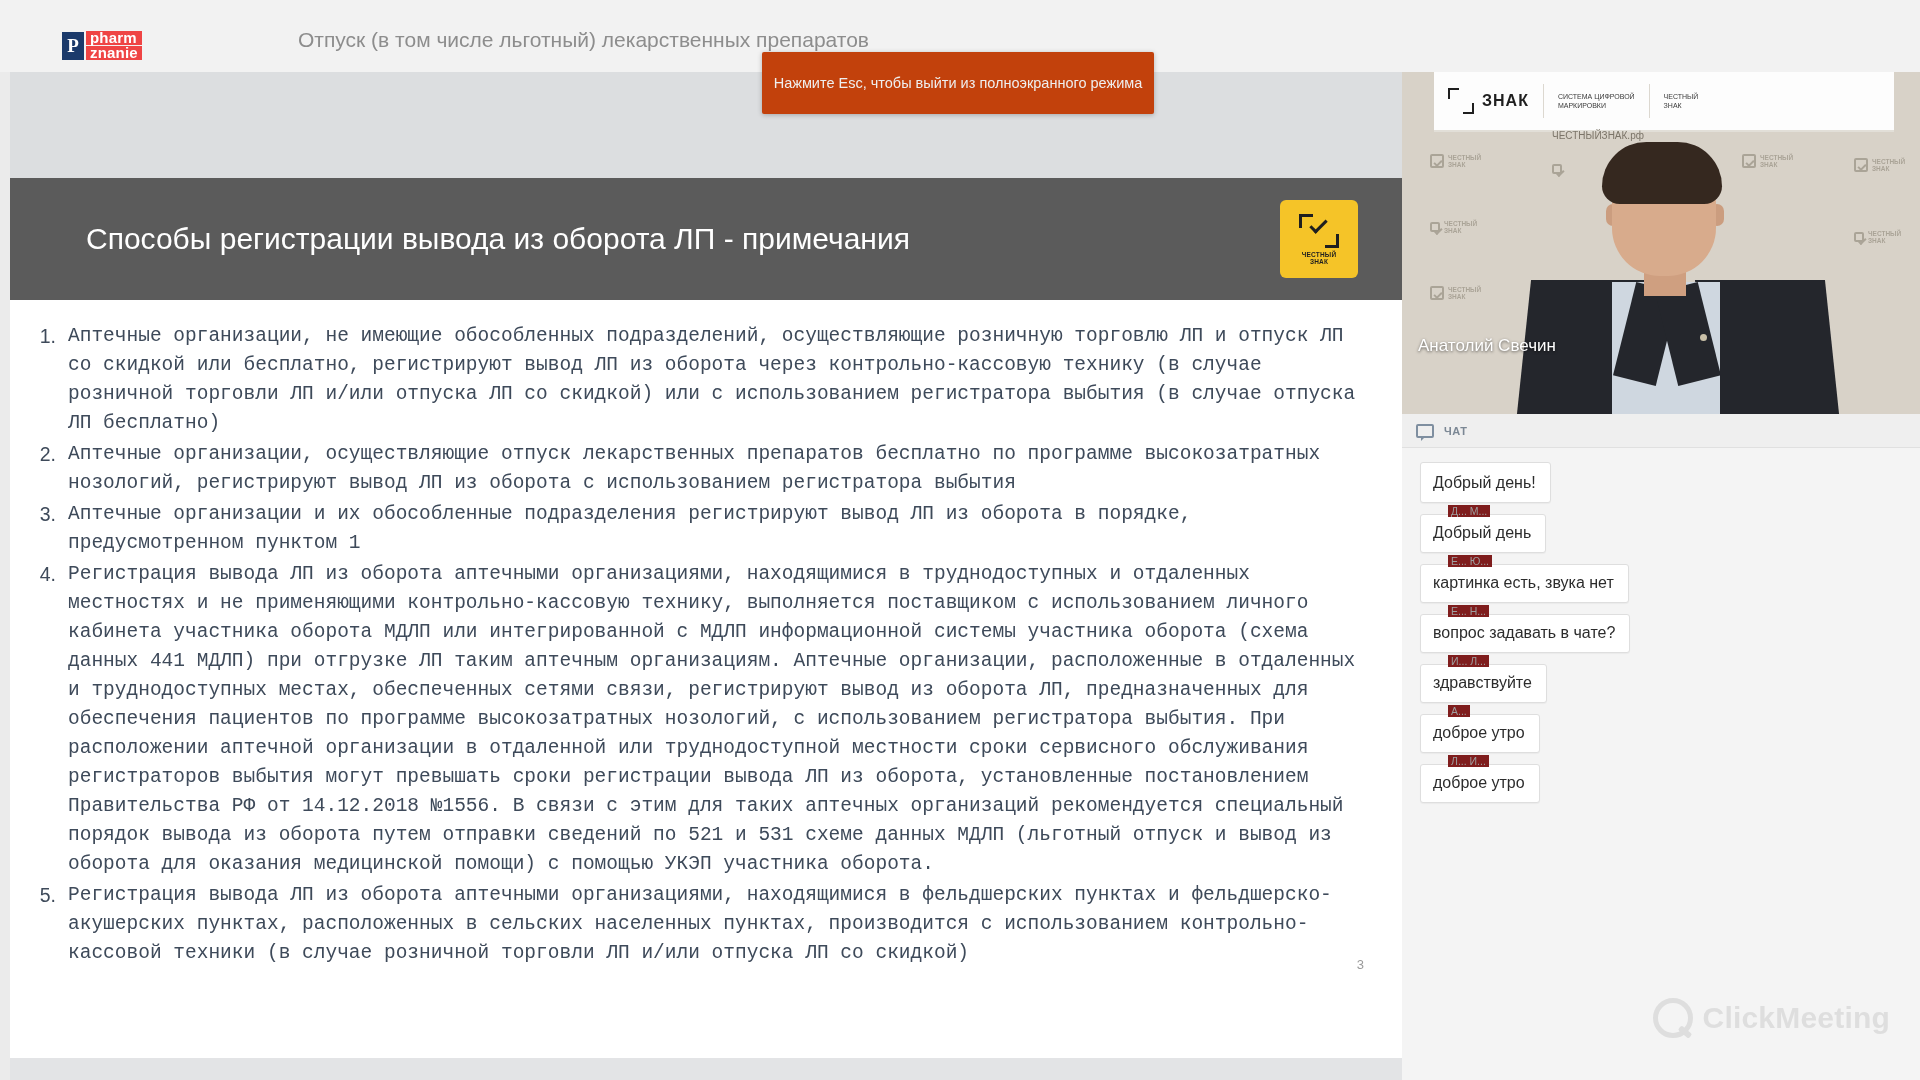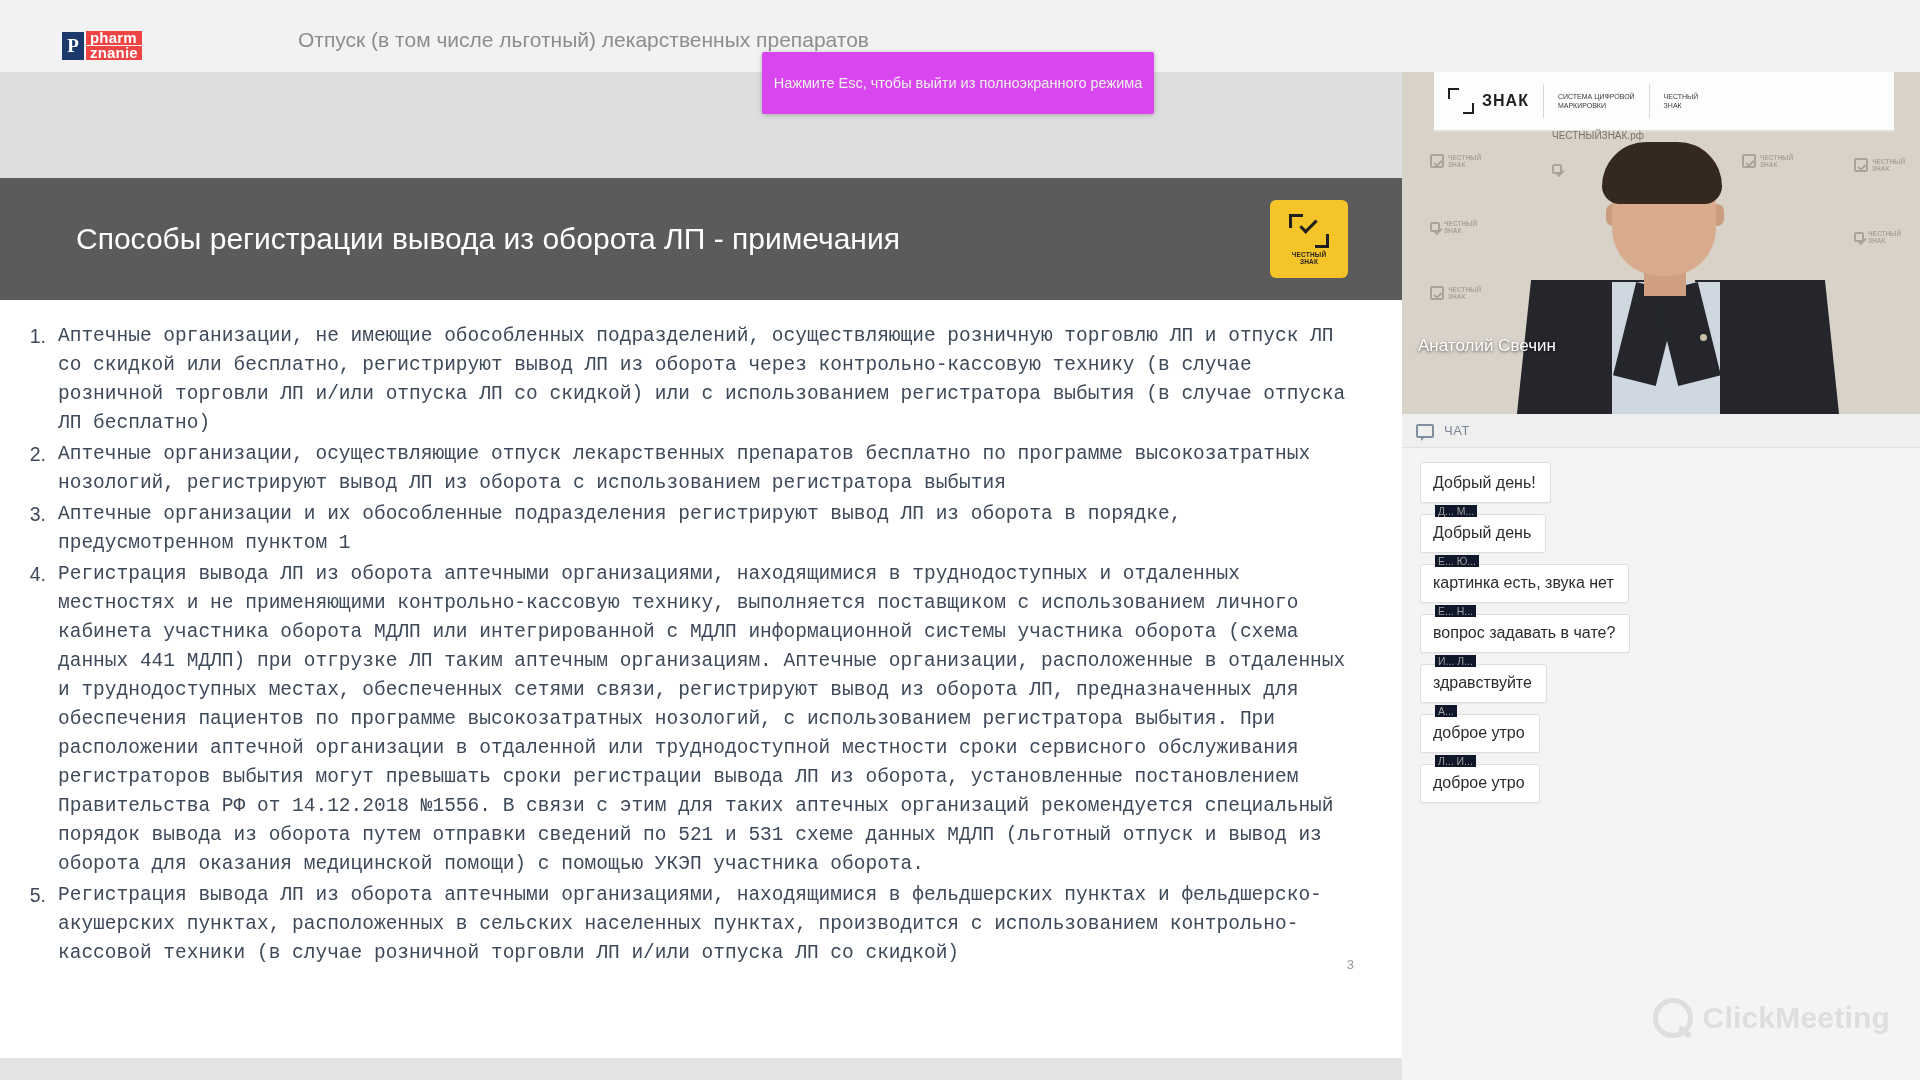--- a/index.html
+++ b/index.html
@@ -33,30 +33,30 @@
     letter-spacing: 0.2px; padding: 0 4px; line-height: 14px; margin-bottom: 1px;
   }
   .webinar-title {
     position: absolute; left: 298px; top: 28px;
     font-size: 21px; color: #8d8d8d; white-space: nowrap;
   }
 
   
   .esc-toast {
     position: absolute; left: 762px; top: 52px; width: 392px; height: 62px;
-    background: #d946ef; color: #efefef;
+    background: #c2410c; color: #efefef;
     display: flex; align-items: center; justify-content: center;
     font-size: 14.5px; border-radius: 2px;
     box-shadow: 0 1px 5px rgba(0,0,0,.25);
     z-index: 50;
   }
 
   
   .stage {
-    position: absolute; left: 0; top: 72px; width: 1402px; height: 1008px;
+    position: absolute; left: 10px; top: 72px; width: 1402px; height: 1008px;
     background: #dcdee0;
   }
   .slide {
     position: absolute; left: 0; top: 106px; width: 1402px; height: 880px;
     background: #ffffff;
   }
   .slide-header {
     position: relative; height: 122px; background: #5b5b5b;
     display: flex; align-items: center;
   }
@@ -214,34 +214,34 @@
     display: flex; align-items: center; padding-left: 14px;
   }
   .chat-head .chaticon {
     width: 18px; height: 14px; border: 2px solid #7f8fa0; border-radius: 2px;
     margin-right: 10px; position: relative;
   }
   .chat-head .chaticon::after {
     content: ""; position: absolute; left: 3px; bottom: -5px;
     border-top: 5px solid #7f8fa0; border-right: 5px solid transparent;
   }
-  .chat-head .label { font-size: 13px; color: #7b8794; font-weight: normal; letter-spacing: .6px; }
+  .chat-head .label { font-size: 11px; color: #7b8794; font-weight: bold; letter-spacing: .6px; }
   .chat-body {
     position: relative; height: 638px; background: #f4f4f4; padding: 14px 0 0 18px;
     overflow: hidden;
   }
   .msg { position: relative; margin-bottom: 11px; width: max-content; max-width: 320px; }
   .msg .bubble {
     background: #ffffff; border: 1px solid #dedede; border-radius: 3px;
     padding: 9px 14px 10px 12px; font-size: 16px; color: #2c2c2c;
     box-shadow: 0 1px 1px rgba(0,0,0,.04);
   }
   .msg .who {
-    position: absolute; left: 15px; top: -9px; font-size: 10.5px; color: #9e9e9e;
-    background: #0f172a; padding: 0 3px; white-space: nowrap;
+    position: absolute; left: 28px; top: -9px; font-size: 10.5px; color: #9e9e9e;
+    background: #7f1d1d; padding: 0 3px; white-space: nowrap;
   }
   .msg.first .bubble { padding-top: 11px; }
   .clickmeeting {
     position: absolute; right: 30px; bottom: 48px;
     display: flex; align-items: center; gap: 10px; opacity: .5;
   }
   .cm-logo {
     width: 40px; height: 40px; border-radius: 50%; border: 5px solid #c9c9c9;
     position: relative;
   }

